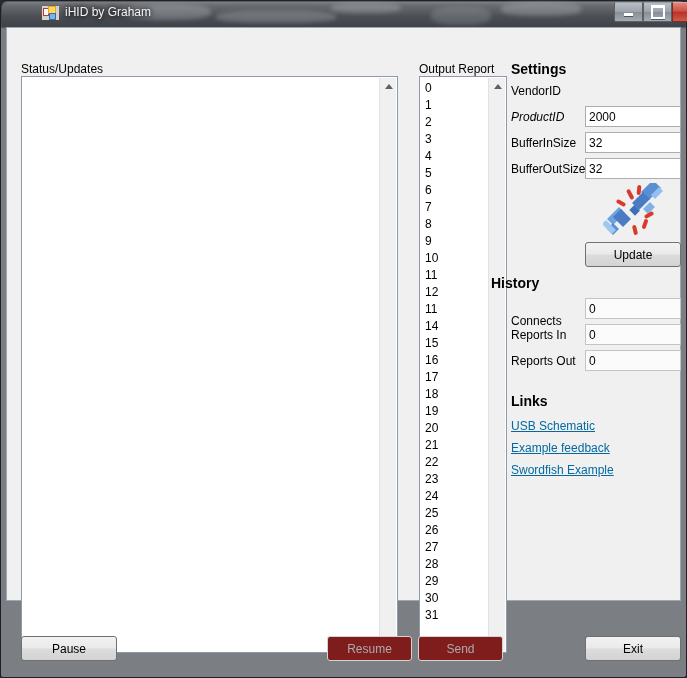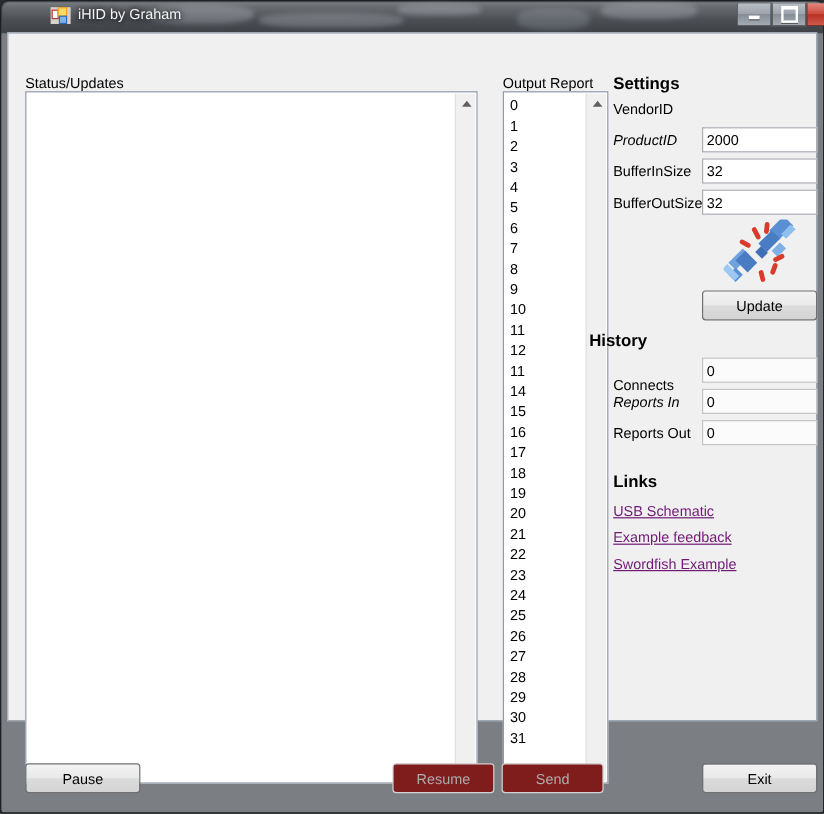--- a/index.html
+++ b/index.html
@@ -224,21 +224,21 @@
   .btn.disabled {
     border: 1px solid #d3d3d3;
     background: #7f1d1d;
     color: #acacac;
   }
 
   
   .link {
     position: absolute;
     font-size: 12px;
-    color: #701a75;
+    color: #0369a1;
     text-decoration: underline;
     white-space: nowrap;
     cursor: pointer;
   }
 
   
   #usb-icon {
     position: absolute;
     left: 596px;
     top: 155px;
@@ -381,21 +381,21 @@
       </g>
     </svg>
 
     <div class="btn" style="left:578px; top:214px; width:96px;">Update</div>
 
     <div class="section-head" style="left:484px; top:247px;">History</div>
 
     <div class="lbl" style="left:504px; top:286px;text-align:right;">Connects</div>
     <div class="field readonly" style="left:578px; top:270px;">0</div>
 
-    <div class="lbl" style="left:504px; top:300px;font-style:italic;">Reports In</div>
+    <div class="lbl" style="left:504px; top:300px;">Reports In</div>
     <div class="field readonly" style="left:578px; top:296px;">0</div>
 
     <div class="lbl" style="left:504px; top:326px;">Reports Out</div>
     <div class="field readonly" style="left:578px; top:322px;">0</div>
 
     <div class="section-head" style="left:504px; top:365px;">Links</div>
     <div class="link" style="left:504px; top:391px;">USB Schematic</div>
     <div class="link" style="left:504px; top:413px;">Example feedback</div>
     <div class="link" style="left:504px; top:435px;">Swordfish Example</div>
 

